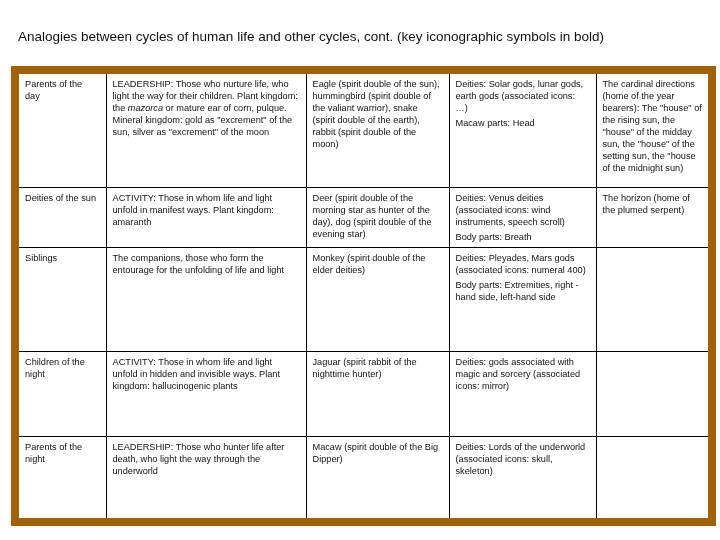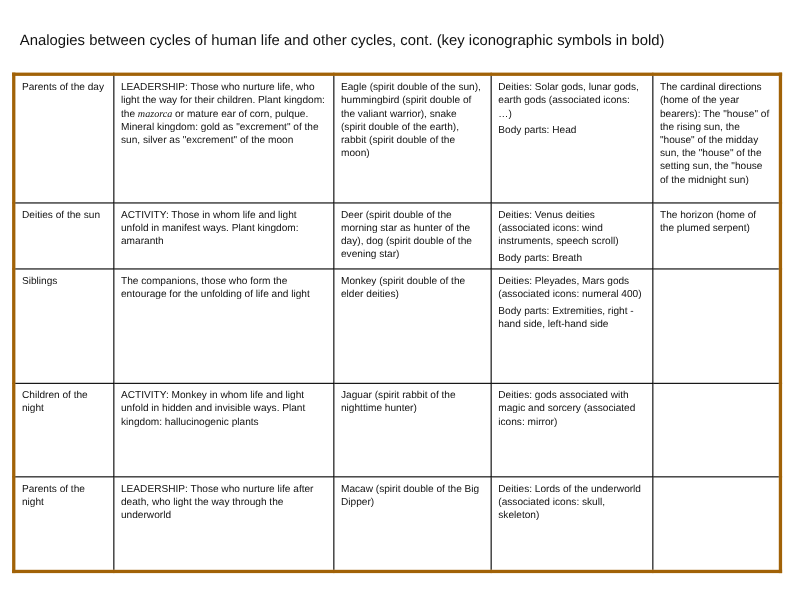--- a/index.html
+++ b/index.html
@@ -24,35 +24,35 @@
     white-space: nowrap;
     color: #111;
   }
   table.analogies {
     position: absolute;
     left: 11px;
     top: 66px;
     width: 697px;
     height: 452px;
     border-collapse: collapse;
-    border: 3px solid #a16207;
+    border: 8px solid #a16207;
     table-layout: fixed;
   }
   table.analogies td {
     border: 1px solid #000;
     vertical-align: top;
     padding: 4px 6px 4px 6px;
     font-size: 9.2px;
     line-height: 12px;
     color: #111;
     word-wrap: break-word;
   }
   .para { display: block; }
   .para + .para { margin-top: 3px; }
-  em { font-style: italic; font-family: Liberation Serif, serif; }
+  em { font-style: italic; }
 </style>
 </head>
 <body>
 
 <div class="title">Analogies between cycles of human life and other cycles, cont. (key iconographic symbols in bold)</div>
 
 <table class="analogies">
   <colgroup>
     <col style="width:91px">
     <col style="width:200px">
@@ -60,21 +60,21 @@
     <col style="width:147px">
     <col style="width:116px">
   </colgroup>
   <tbody>
     <tr style="height:117px">
       <td><span>Parents of the day</span></td>
       <td><span>LEADERSHIP: Those who nurture life, who light the way for their children. Plant kingdom: the </span><em>mazorca</em><span> or mature ear of corn, pulque. Mineral kingdom: gold as "excrement" of the sun, silver as "excrement" of the moon</span></td>
       <td><span>Eagle (spirit double of the sun), hummingbird (spirit double of the valiant warrior), snake (spirit double of the earth), rabbit (spirit double of the moon)</span></td>
       <td>
         <span class="para">Deities: Solar gods, lunar gods, earth gods (associated icons: …)</span>
-        <span class="para">Body parts: Head</span>
+        <span class="para">Macaw parts: Head</span>
       </td>
       <td><span>The cardinal directions (home of the year bearers): The "house" of the rising sun, the "house" of the midday sun, the "house" of the setting sun, the "house of the midnight sun)</span></td>
     </tr>
     <tr style="height:60px">
       <td><span>Deities of the sun</span></td>
       <td><span>ACTIVITY: Those in whom life and light unfold in manifest ways. Plant kingdom: amaranth</span></td>
       <td><span>Deer (spirit double of the morning star as hunter of the day), dog (spirit double of the evening star)</span></td>
       <td>
         <span class="para">Deities: Venus deities (associated icons: wind instruments, speech scroll)</span>
         <span class="para">Body parts: Breath</span>
@@ -86,30 +86,30 @@
       <td><span>The companions, those who form the entourage for the unfolding of life and light</span></td>
       <td><span>Monkey (spirit double of the elder deities)</span></td>
       <td>
         <span class="para">Deities: Pleyades, Mars gods (associated icons: numeral 400)</span>
         <span class="para">Body parts: Extremities, right -hand side, left-hand side</span>
       </td>
       <td><span></span></td>
     </tr>
     <tr style="height:85px">
       <td><span>Children of the night</span></td>
-      <td><span>ACTIVITY: Monkey in whom life and light unfold in hidden and invisible ways. Plant kingdom: hallucinogenic plants</span></td>
+      <td><span>ACTIVITY: Those in whom life and light unfold in hidden and invisible ways. Plant kingdom: hallucinogenic plants</span></td>
       <td><span>Jaguar (spirit rabbit of the nighttime hunter)</span></td>
       <td>
         <span class="para">Deities: gods associated with magic and sorcery (associated icons: mirror)</span>
       </td>
       <td><span></span></td>
     </tr>
     <tr style="height:86px">
       <td><span>Parents of the night</span></td>
-      <td><span>LEADERSHIP: Those who nurture life after death, who light the way through the underworld</span></td>
+      <td><span>LEADERSHIP: Those who hunter life after death, who light the way through the underworld</span></td>
       <td><span>Macaw (spirit double of the Big Dipper)</span></td>
       <td>
         <span class="para">Deities: Lords of the underworld (associated icons: skull, skeleton)</span>
       </td>
       <td><span></span></td>
     </tr>
   </tbody>
 </table>
 
 </body></html>

